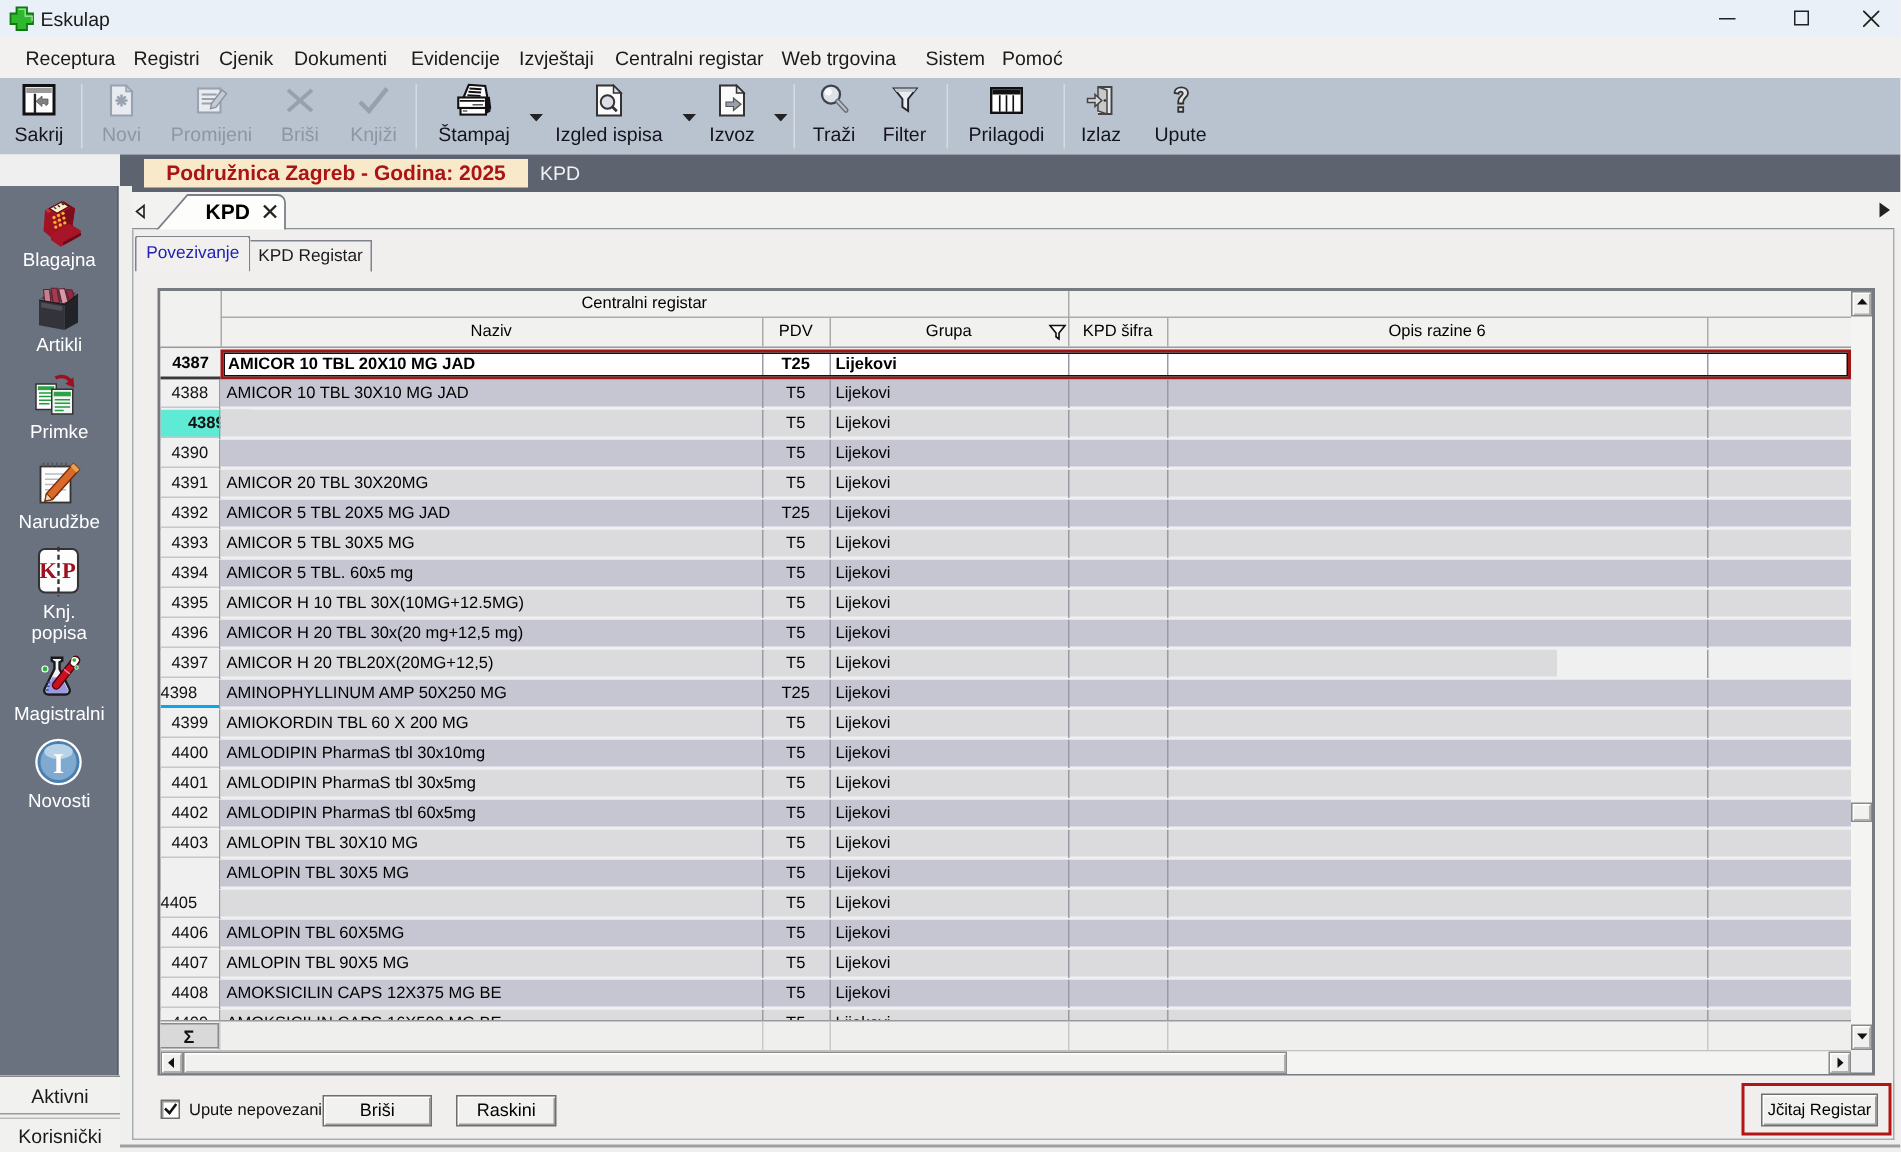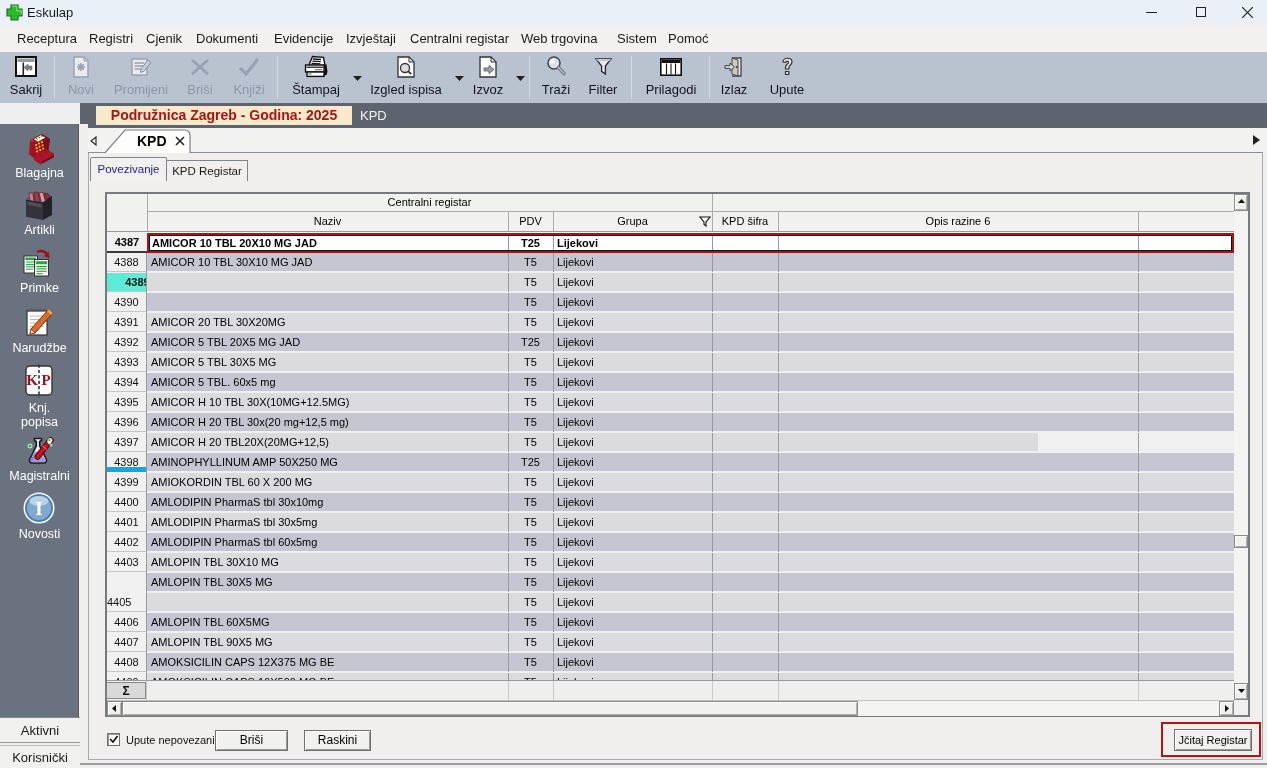--- a/index.html
+++ b/index.html
@@ -432,21 +432,21 @@
       <div style="position:absolute;left:406px;top:0;width:1px;height:19px;background:#9a9aa5;"></div>
       <div style="position:absolute;left:565px;top:0;width:1px;height:19px;background:#9a9aa5;"></div>
       <div style="position:absolute;left:631px;top:0;width:1px;height:19px;background:#9a9aa5;"></div>
       <div style="position:absolute;left:991px;top:0;width:1px;height:19px;background:#9a9aa5;"></div>
       <div style="position:absolute;left:4px;top:0;width:350px;height:19px;line-height:19px;font-size:11px;color:#000;white-space:nowrap;">AMICOR H 20 TBL20X(20MG+12,5)</div>
       <div style="position:absolute;left:361px;top:0;width:45px;height:19px;line-height:19px;font-size:11px;color:#000;text-align:center;">T5</div>
       <div style="position:absolute;left:410px;top:0;width:100px;height:19px;line-height:19px;font-size:11px;color:#000;">Lijekovi</div>
     </div>
   </div>
 <div class="ab" style="left:107px;top:453px;width:1127px;height:20px;overflow:hidden;">
-    <div style="position:absolute;left:0;top:0;width:39px;height:19px;background:#f0f0f0;border-bottom:5px solid #0ea5e9;text-align:center;line-height:19px;font-size:11px;font-weight:normal;color:#111;">4398</div>
+    <div style="position:absolute;left:0;top:0;width:39px;height:19px;background:#f0f0f0;border-bottom:2px solid #0ea5e9;line-height:19px;font-size:11px;font-weight:normal;color:#111;">4398</div>
     <div style="position:absolute;left:39px;top:0;width:1px;height:20px;background:#9a9a9a;"></div>
     <div style="position:absolute;left:40px;top:0;width:1087px;height:19px;background:#c6c6d3;border-bottom:1px solid #f0f0f3;">
       <div style="position:absolute;left:361px;top:0;width:1px;height:19px;background:#9a9aa5;"></div>
       <div style="position:absolute;left:406px;top:0;width:1px;height:19px;background:#9a9aa5;"></div>
       <div style="position:absolute;left:565px;top:0;width:1px;height:19px;background:#9a9aa5;"></div>
       <div style="position:absolute;left:631px;top:0;width:1px;height:19px;background:#9a9aa5;"></div>
       <div style="position:absolute;left:991px;top:0;width:1px;height:19px;background:#9a9aa5;"></div>
       <div style="position:absolute;left:4px;top:0;width:350px;height:19px;line-height:19px;font-size:11px;color:#000;white-space:nowrap;">AMINOPHYLLINUM AMP 50X250 MG</div>
       <div style="position:absolute;left:361px;top:0;width:45px;height:19px;line-height:19px;font-size:11px;color:#000;text-align:center;">T25</div>
       <div style="position:absolute;left:410px;top:0;width:100px;height:19px;line-height:19px;font-size:11px;color:#000;">Lijekovi</div>

